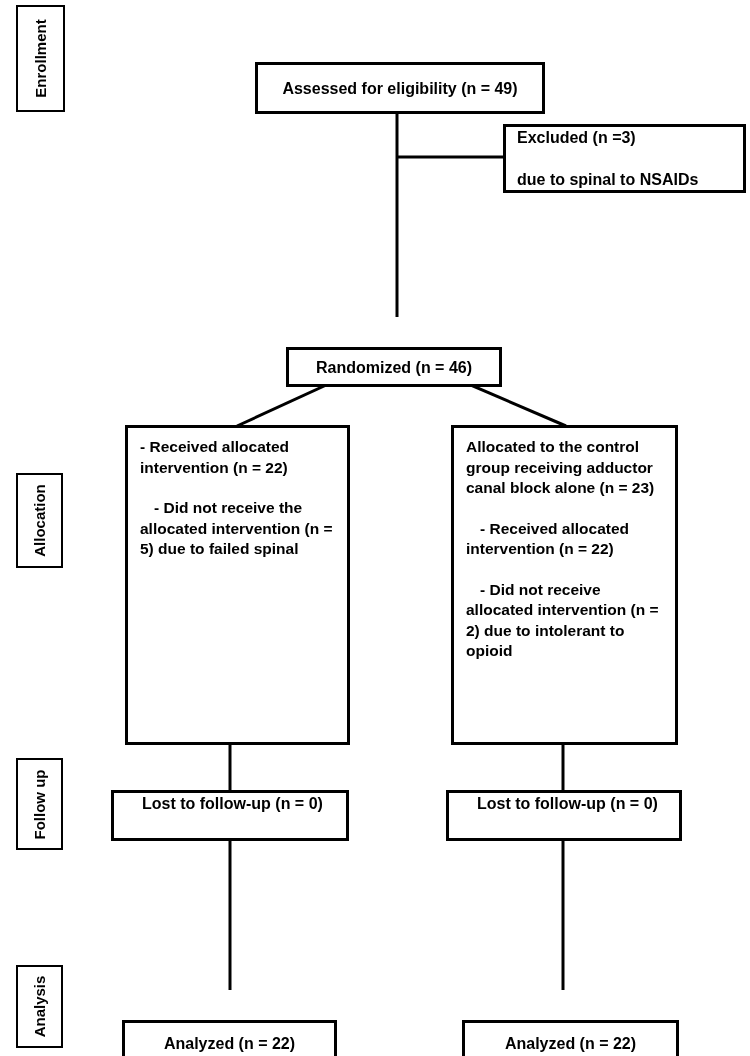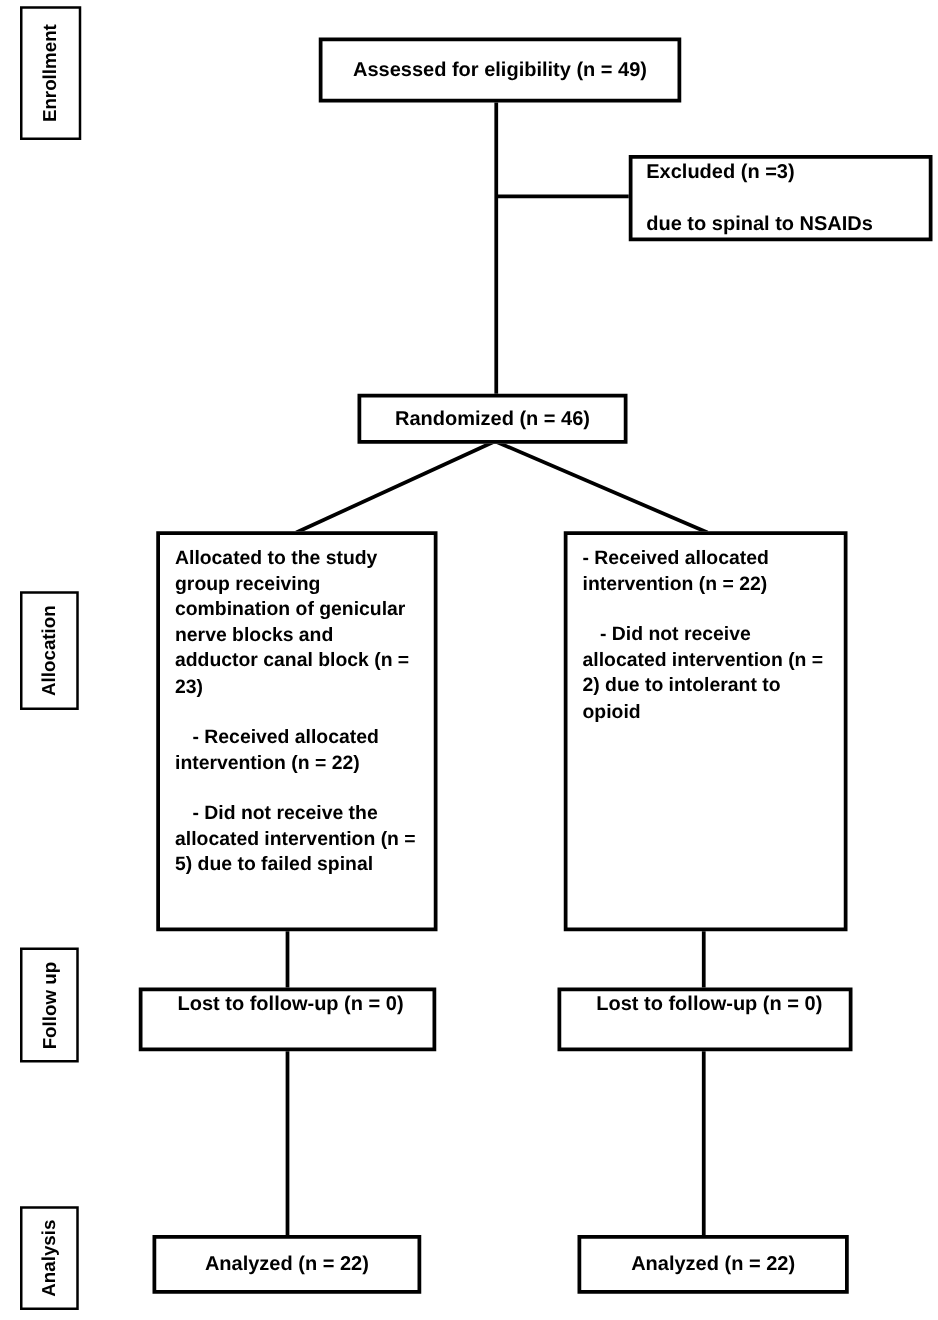--- a/index.html
+++ b/index.html
@@ -24,20 +24,21 @@
     border: 3px solid #000000;
     background: #ffffff;
     font-size: 16px;
     line-height: 21px;
   }
   .center-text {
     display: flex;
     align-items: center;
     justify-content: center;
     text-align: right;
+    margin-top: 32px;
   }
   .left-text {
     display: flex;
     flex-direction: column;
     justify-content: space-between;
   }
   
   .stage-label {
     position: absolute;
     box-sizing: border-box;
@@ -116,26 +117,26 @@
   <div class="box left-text lines-box" id="box-excluded">
       <div class="para">Excluded (n =3)</div>
       <div class="para">due to spinal to NSAIDs</div>
     </div>
 
   <div class="box center-text" id="box-randomized">
     <span>Randomized (n = 46)</span>
   </div>
 
   <div class="box alloc" id="box-alloc-study">
-      <div class="para">Allocated to the study group receiving combination of genicular nerve blocks and adductor canal block (n = 23)</div>
       <div class="para">- Received allocated intervention (n = 22)</div>
       <div class="para">- Did not receive the allocated intervention (n = 5) due to failed spinal</div>
     </div>
 
   <div class="box alloc" id="box-alloc-control">
+      <div class="para">Allocated to the control group receiving adductor canal block alone (n = 23)</div>
       <div class="para">- Received allocated intervention (n = 22)</div>
       <div class="para">- Did not receive allocated intervention (n = 2) due to intolerant to opioid</div>
     </div>
 
   <div class="box left-text" id="box-followup-study">
     <span>Lost to follow-up (n = 0)</span>
   </div>
 
   <div class="box left-text" id="box-followup-control">
     <span>Lost to follow-up (n = 0)</span>

